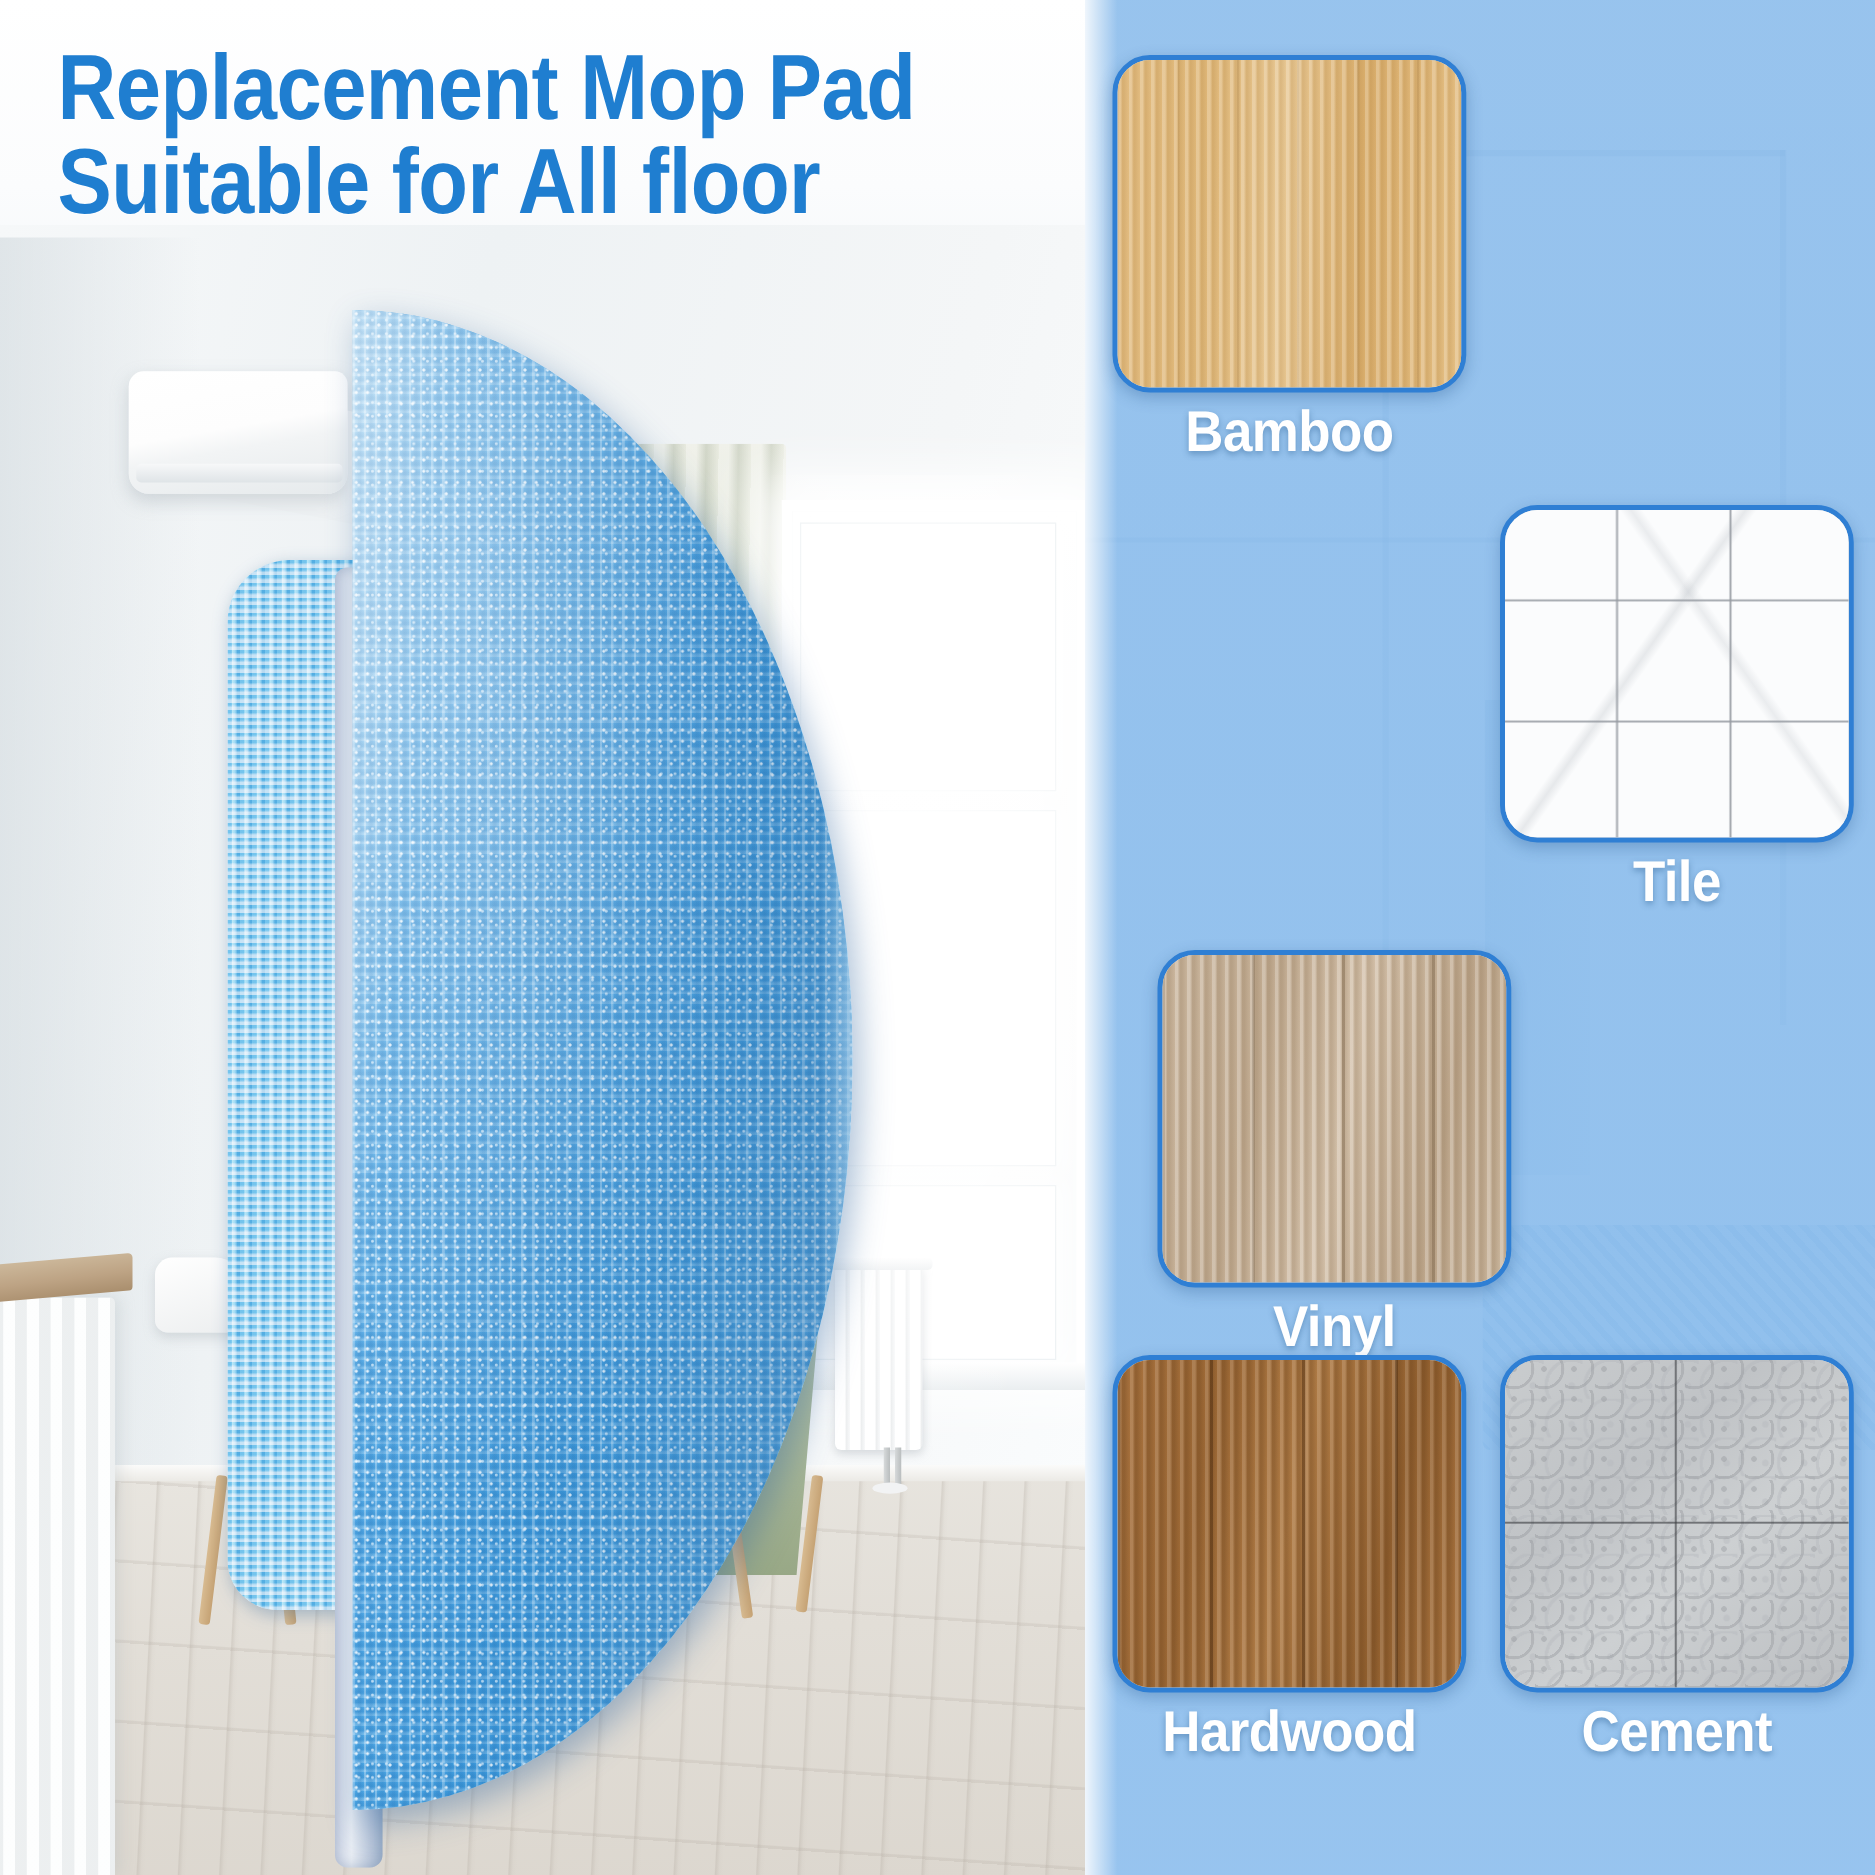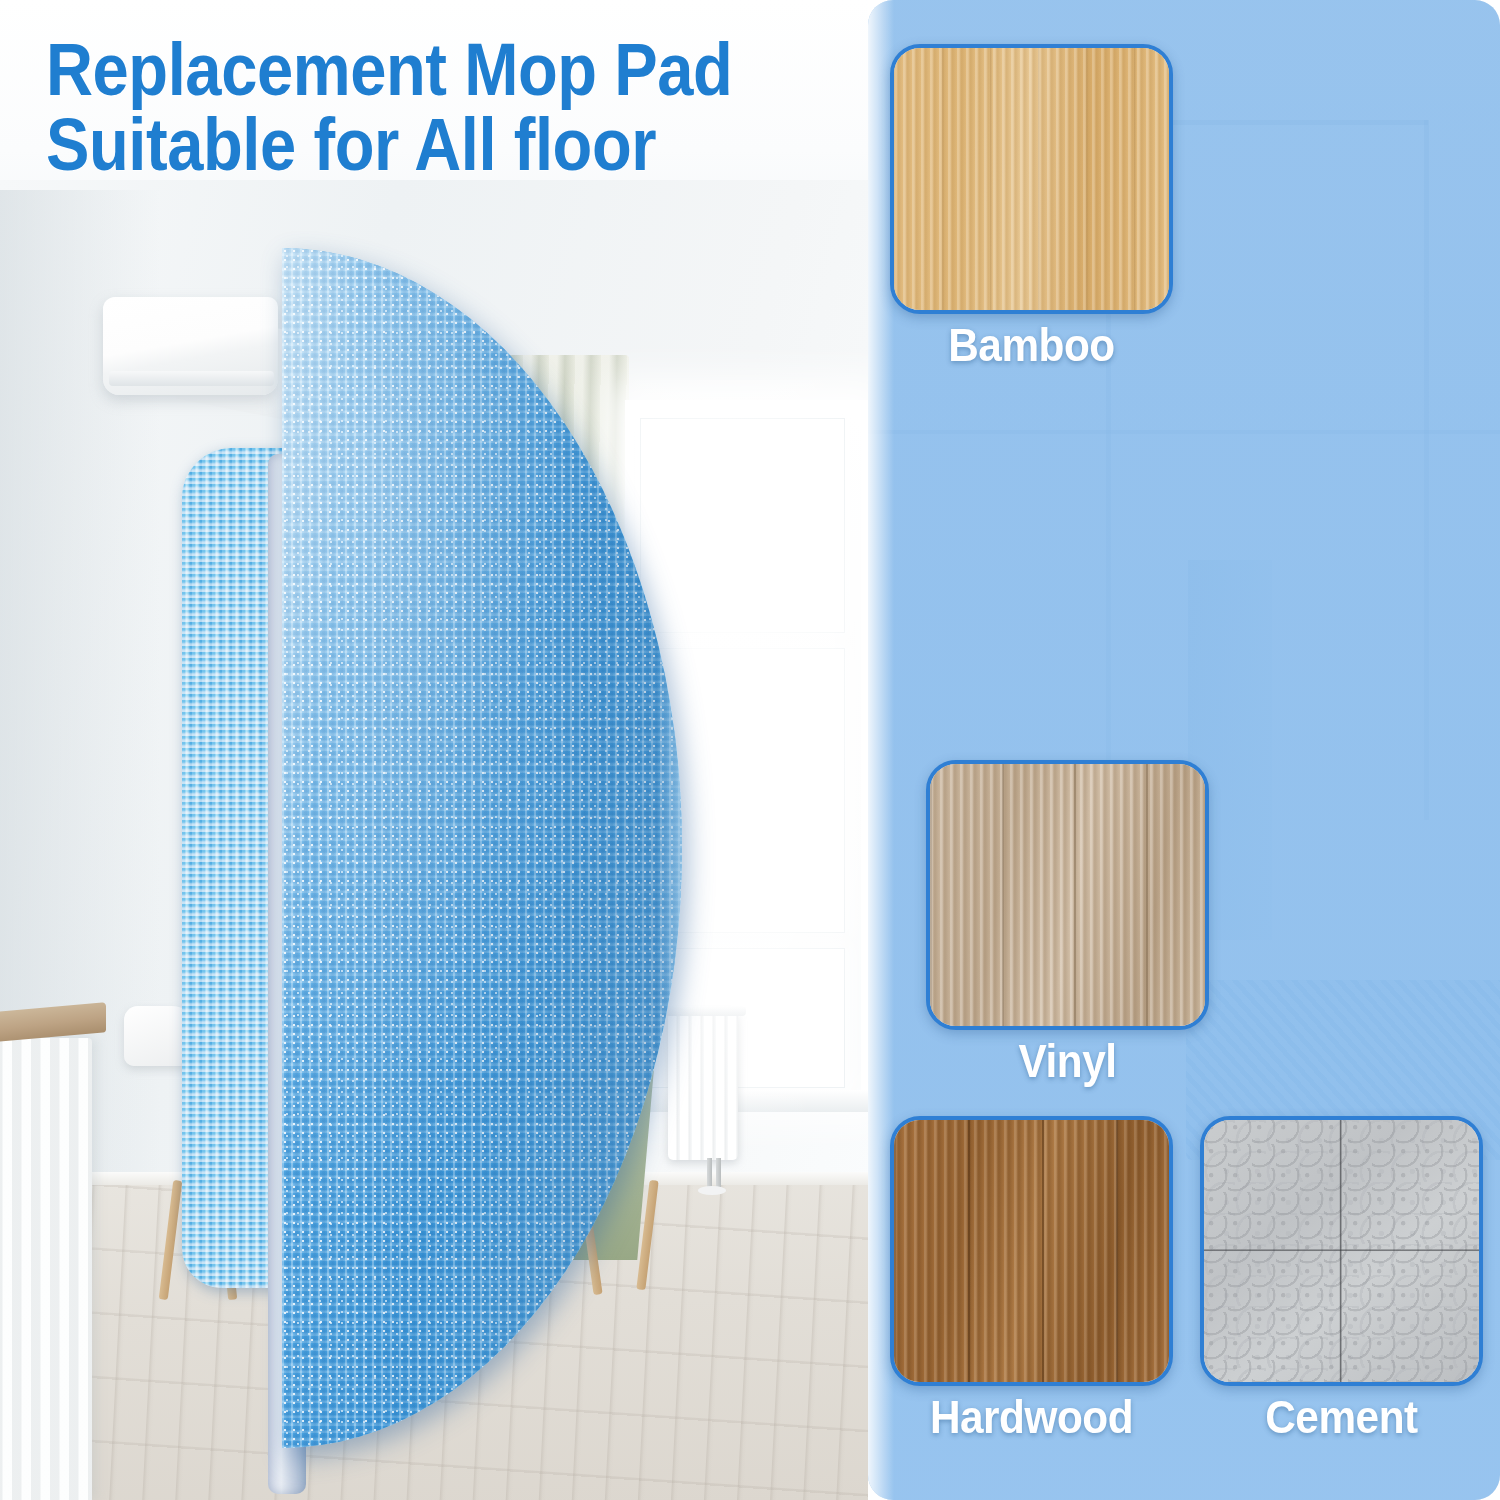--- a/index.html
+++ b/index.html
@@ -256,21 +256,20 @@
     transform-origin:left top;
     text-shadow:0 1px 0 rgba(255,255,255,.7);
     white-space:pre-line;
   }
 
   
   .panel{
     position:absolute; left:868px; top:0; width:632px; height:1500px;
     overflow:hidden;
     background:linear-gradient(180deg,#f4f8fb,#eef4f8);
-    border-radius:25px;
   }
   .panel-bgphoto{
     position:absolute; inset:0;
     background:
       linear-gradient(180deg, rgba(255,255,255,.55) 0%, rgba(255,255,255,.15) 30%, rgba(255,255,255,0) 55%),
       linear-gradient(180deg,#eef3f7 0%,#e7eef4 46%,#dfe8f0 70%,#e9eff4 100%);
   }
   .pbg-rail{
     position:absolute; background:rgba(150,180,205,.30);
   }
@@ -300,21 +299,21 @@
 
   .grid{
     position:absolute; left:0; top:0; width:632px; height:1500px;
   }
   .cell{ position:absolute; width:283px; }
   .col-a{ left:22px; }
   .col-b{ left:332px; }
   .row-1{ top:44px; }
   .row-2{ top:404px; }
   .row-3{ top:760px;margin-left:36px; }
-  .row-4{ top:1116px; }
+  .row-4{ top:1084px; }
 
   .swatch{
     width:283px; height:270px;
     border:4px solid #2f7fd4;
     border-radius:30px;
     overflow:hidden;
     box-shadow:0 4px 12px rgba(30,80,135,.30);
     background:#ddd;
   }
   .swatch .tex{ width:100%; height:100%; }
@@ -493,20 +492,26 @@
 
       <div class="cell col-a row-1">
         <div class="swatch">
             <div class="tex tex-bamboo"></div>
           </div>
         <div class="cap">Bamboo</div>
       </div>
 
 
 
+      <div class="cell col-b row-2">
+        <div class="swatch">
+            <div class="tex tex-tile"></div>
+          </div>
+        <div class="cap">Tile</div>
+      </div>
 
       <div class="cell col-a row-3">
         <div class="swatch">
             <div class="tex tex-vinyl"></div>
           </div>
         <div class="cap">Vinyl</div>
       </div>
 
 
       <div class="cell col-a row-4">

